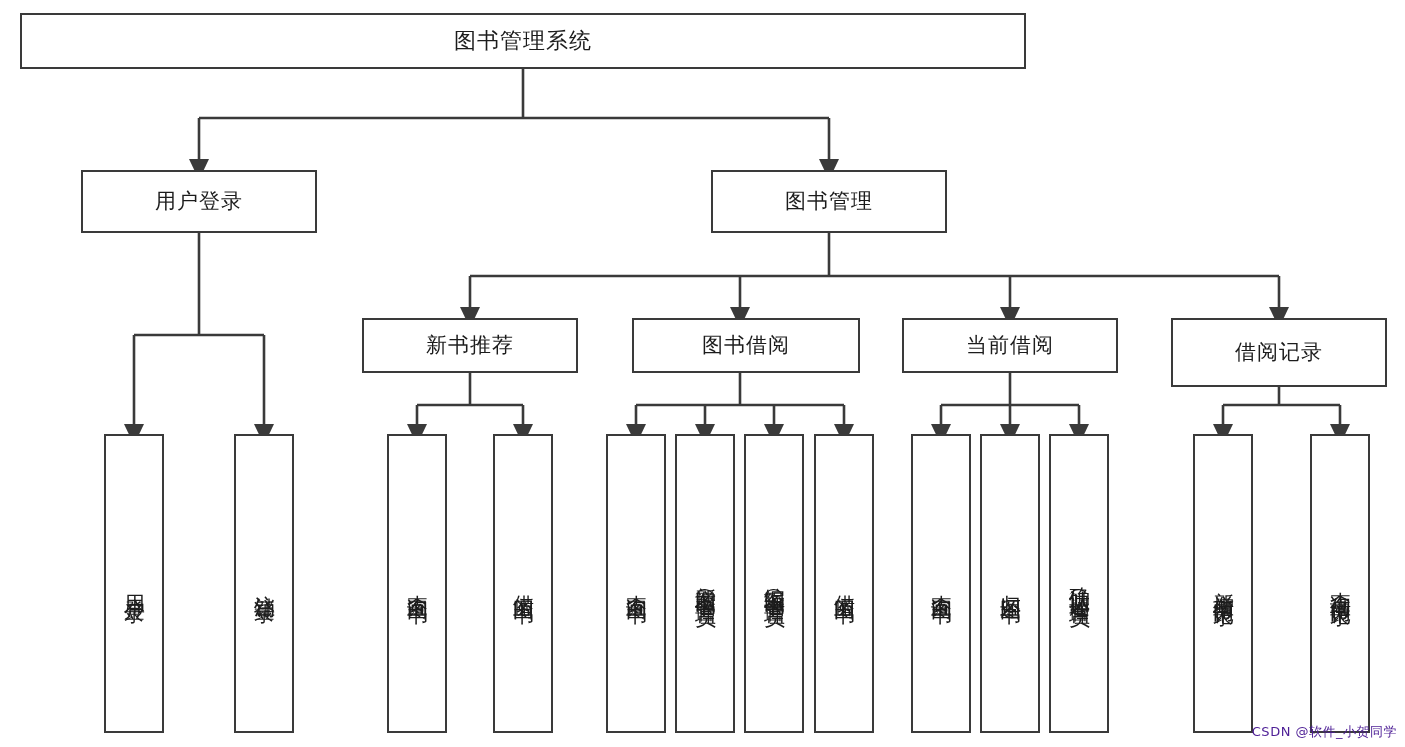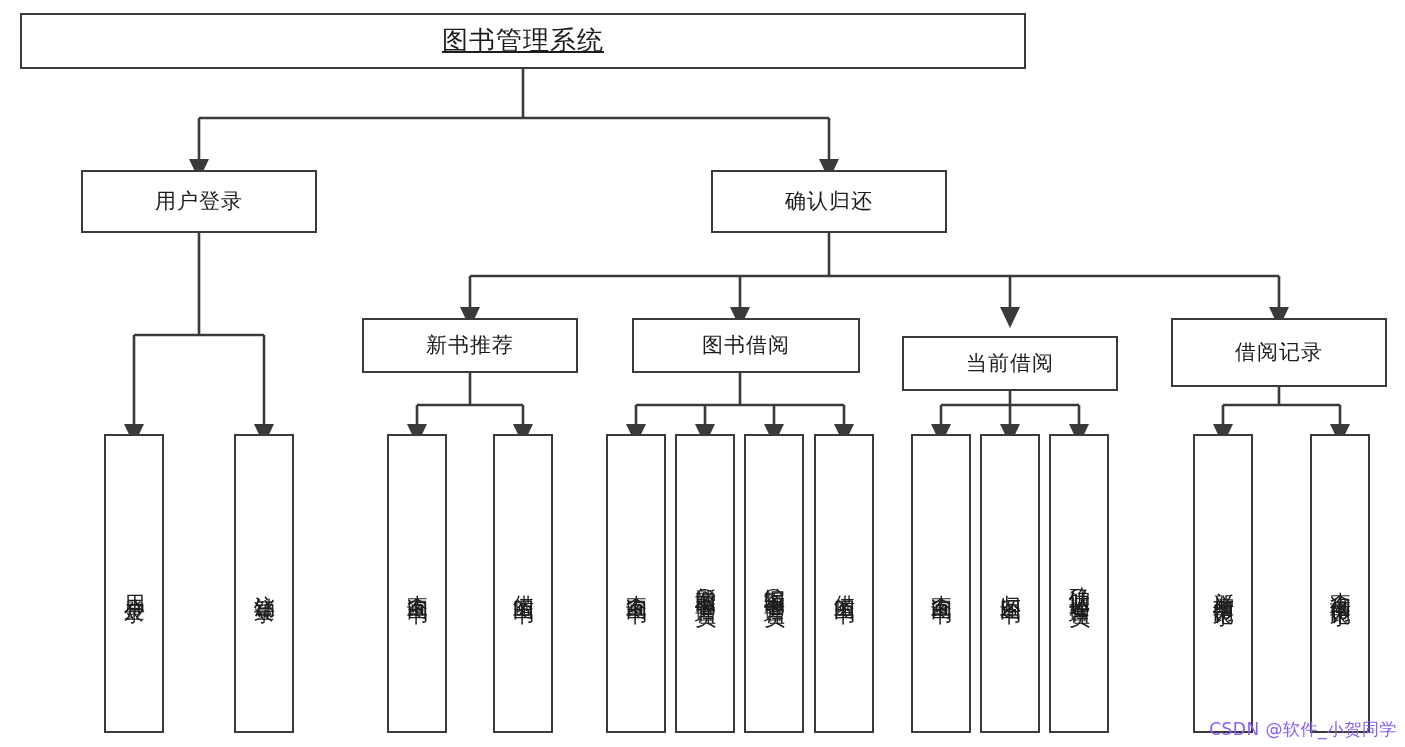--- a/index.html
+++ b/index.html
@@ -36,22 +36,21 @@
     justify-content: center;
     color: #1c1c1c;
   }
   .node-h {
     font-size: 21px;
     letter-spacing: 1px;
     line-height: 1.2;
     white-space: nowrap;
   }
   .node-root {
-    font-size: 26px;
-    text-decoration: underline;
+    font-size: 22px;
   }
   .node-v {
     writing-mode: vertical-rl;
     text-orientation: upright;
     font-size: 21px;
     line-height: 1.28;
     letter-spacing: 3px;
     align-items: center;
     justify-content: center;
     text-align: center;
@@ -61,22 +60,22 @@
   .node-v .vlabel {
     writing-mode: vertical-rl;
     text-orientation: upright;
     display: block;
     max-height: 100%;
   }
   #watermark {
     position: absolute;
     right: 8px;
     bottom: 6px;
-    font-size: 17px;
-    color: #8b5cf6;
+    font-size: 13px;
+    color: #4c1d95;
     letter-spacing: 0.5px;
     white-space: nowrap;
     user-select: none;
   }
 </style>
 </head>
 <body>
 
 <div id="diagram-root">
 
@@ -133,30 +132,30 @@
   </svg>
 
   <div class="node node-h node-root" style="left:20px; top:13px; width:1006px; height:56px;">
     <span>图书管理系统</span>
   </div>
 
   <div class="node node-h" style="left:81px; top:170px; width:236px; height:63px;">
     <span>用户登录</span>
   </div>
   <div class="node node-h" style="left:711px; top:170px; width:236px; height:63px;">
-    <span>确认归还</span>
+    <span>图书管理</span>
   </div>
 
   <div class="node node-h" style="left:362px; top:318px; width:216px; height:55px;align-items:center;">
     <span>新书推荐</span>
   </div>
   <div class="node node-h" style="left:632px; top:318px; width:228px; height:55px;">
     <span>图书借阅</span>
   </div>
-  <div class="node node-h" style="left:902px; top:336px; width:216px; height:55px;">
+  <div class="node node-h" style="left:902px; top:318px; width:216px; height:55px;">
     <span>当前借阅</span>
   </div>
   <div class="node node-h" style="left:1171px; top:318px; width:216px; height:69px;">
     <span>借阅记录</span>
   </div>
 
   <div class="node node-v" style="left:104px; top:434px; width:60px; height:299px;">
     <span class="vlabel">用户登录</span>
   </div>
   <div class="node node-v" style="left:234px; top:434px; width:60px; height:299px;">

